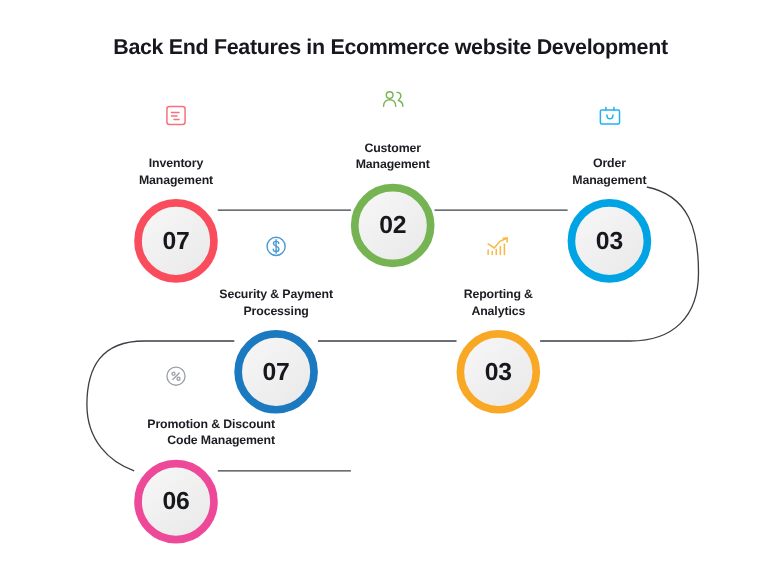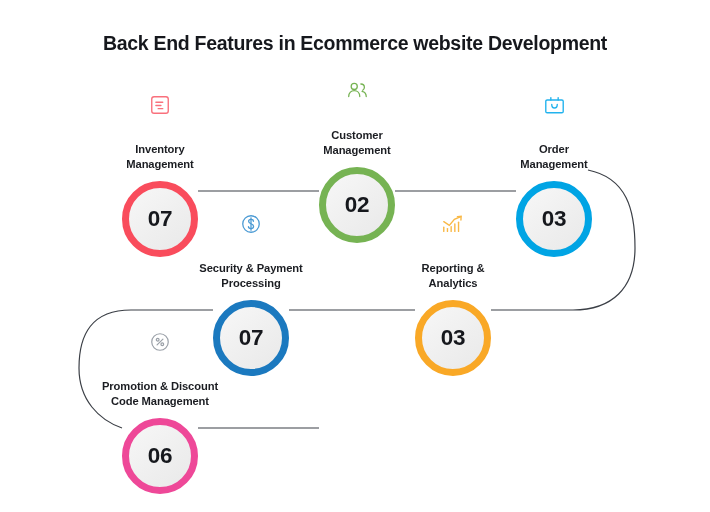--- a/index.html
+++ b/index.html
@@ -167,21 +167,21 @@
         <circle cx="12" cy="12" r="9"></circle>
         <path d="M14.6 9 C14.6 7.7, 13.4 7, 12 7 C10.5 7, 9.4 7.8, 9.4 9.1 C9.4 12.3, 14.8 11.1, 14.8 14.5 C14.8 16, 13.5 17, 12 17 C10.4 17, 9.2 16.2, 9.2 14.8"></path>
         <line x1="12" y1="5.3" x2="12" y2="18.7"></line>
       </svg>
     </div>
     <div class="node-label">Security &amp; Payment
 Processing</div>
     <div class="node-circle" style="border-color:#1b79bf;">07</div>
   </div>
 
-  <div class="node" style="left:160px; top:327px;">
+  <div class="node" style="left:160px; top:327px;text-align:right;">
     <div class="node-icon">
       <svg width="22" height="22" viewBox="0 0 24 24" fill="none" stroke="#9aa0a8" stroke-width="1.3" stroke-linecap="round">
         <circle cx="12" cy="12" r="9"></circle>
         <line x1="15.2" y1="8.8" x2="8.8" y2="15.2"></line>
         <circle cx="9.5" cy="9.5" r="1.5"></circle>
         <circle cx="14.5" cy="14.5" r="1.5"></circle>
       </svg>
     </div>
     <div class="node-label">Promotion &amp; Discount
 Code Management</div>

